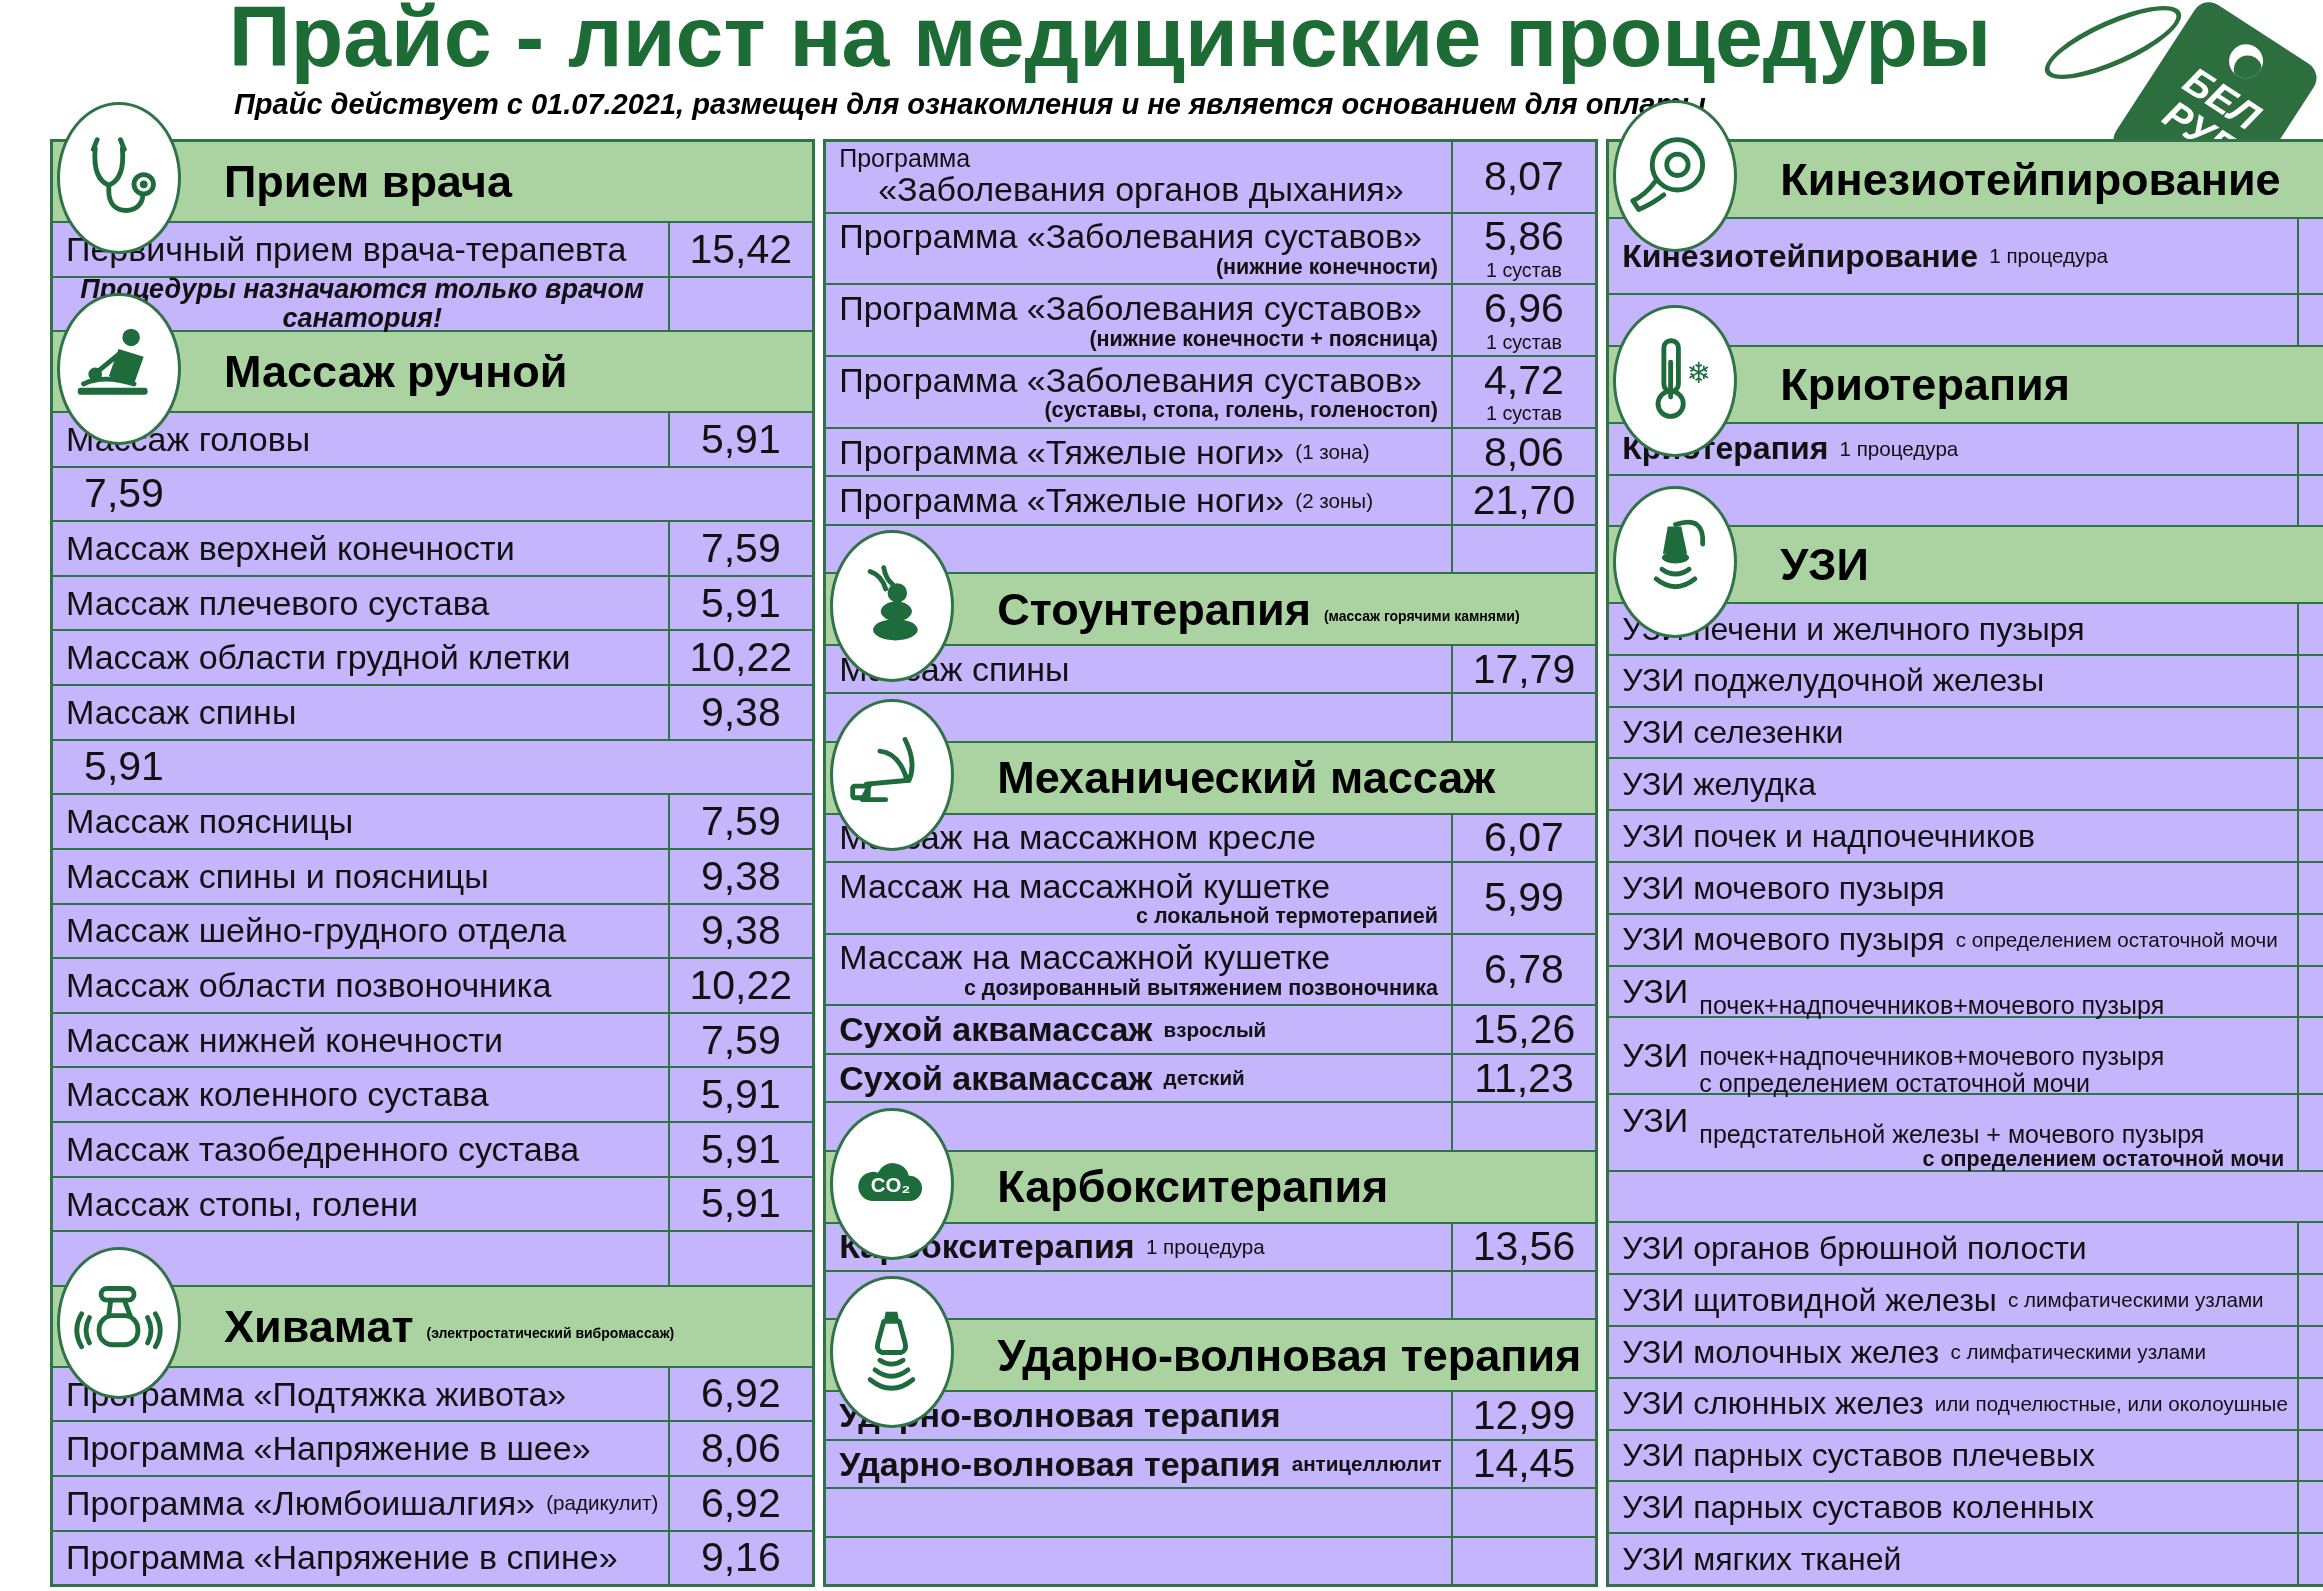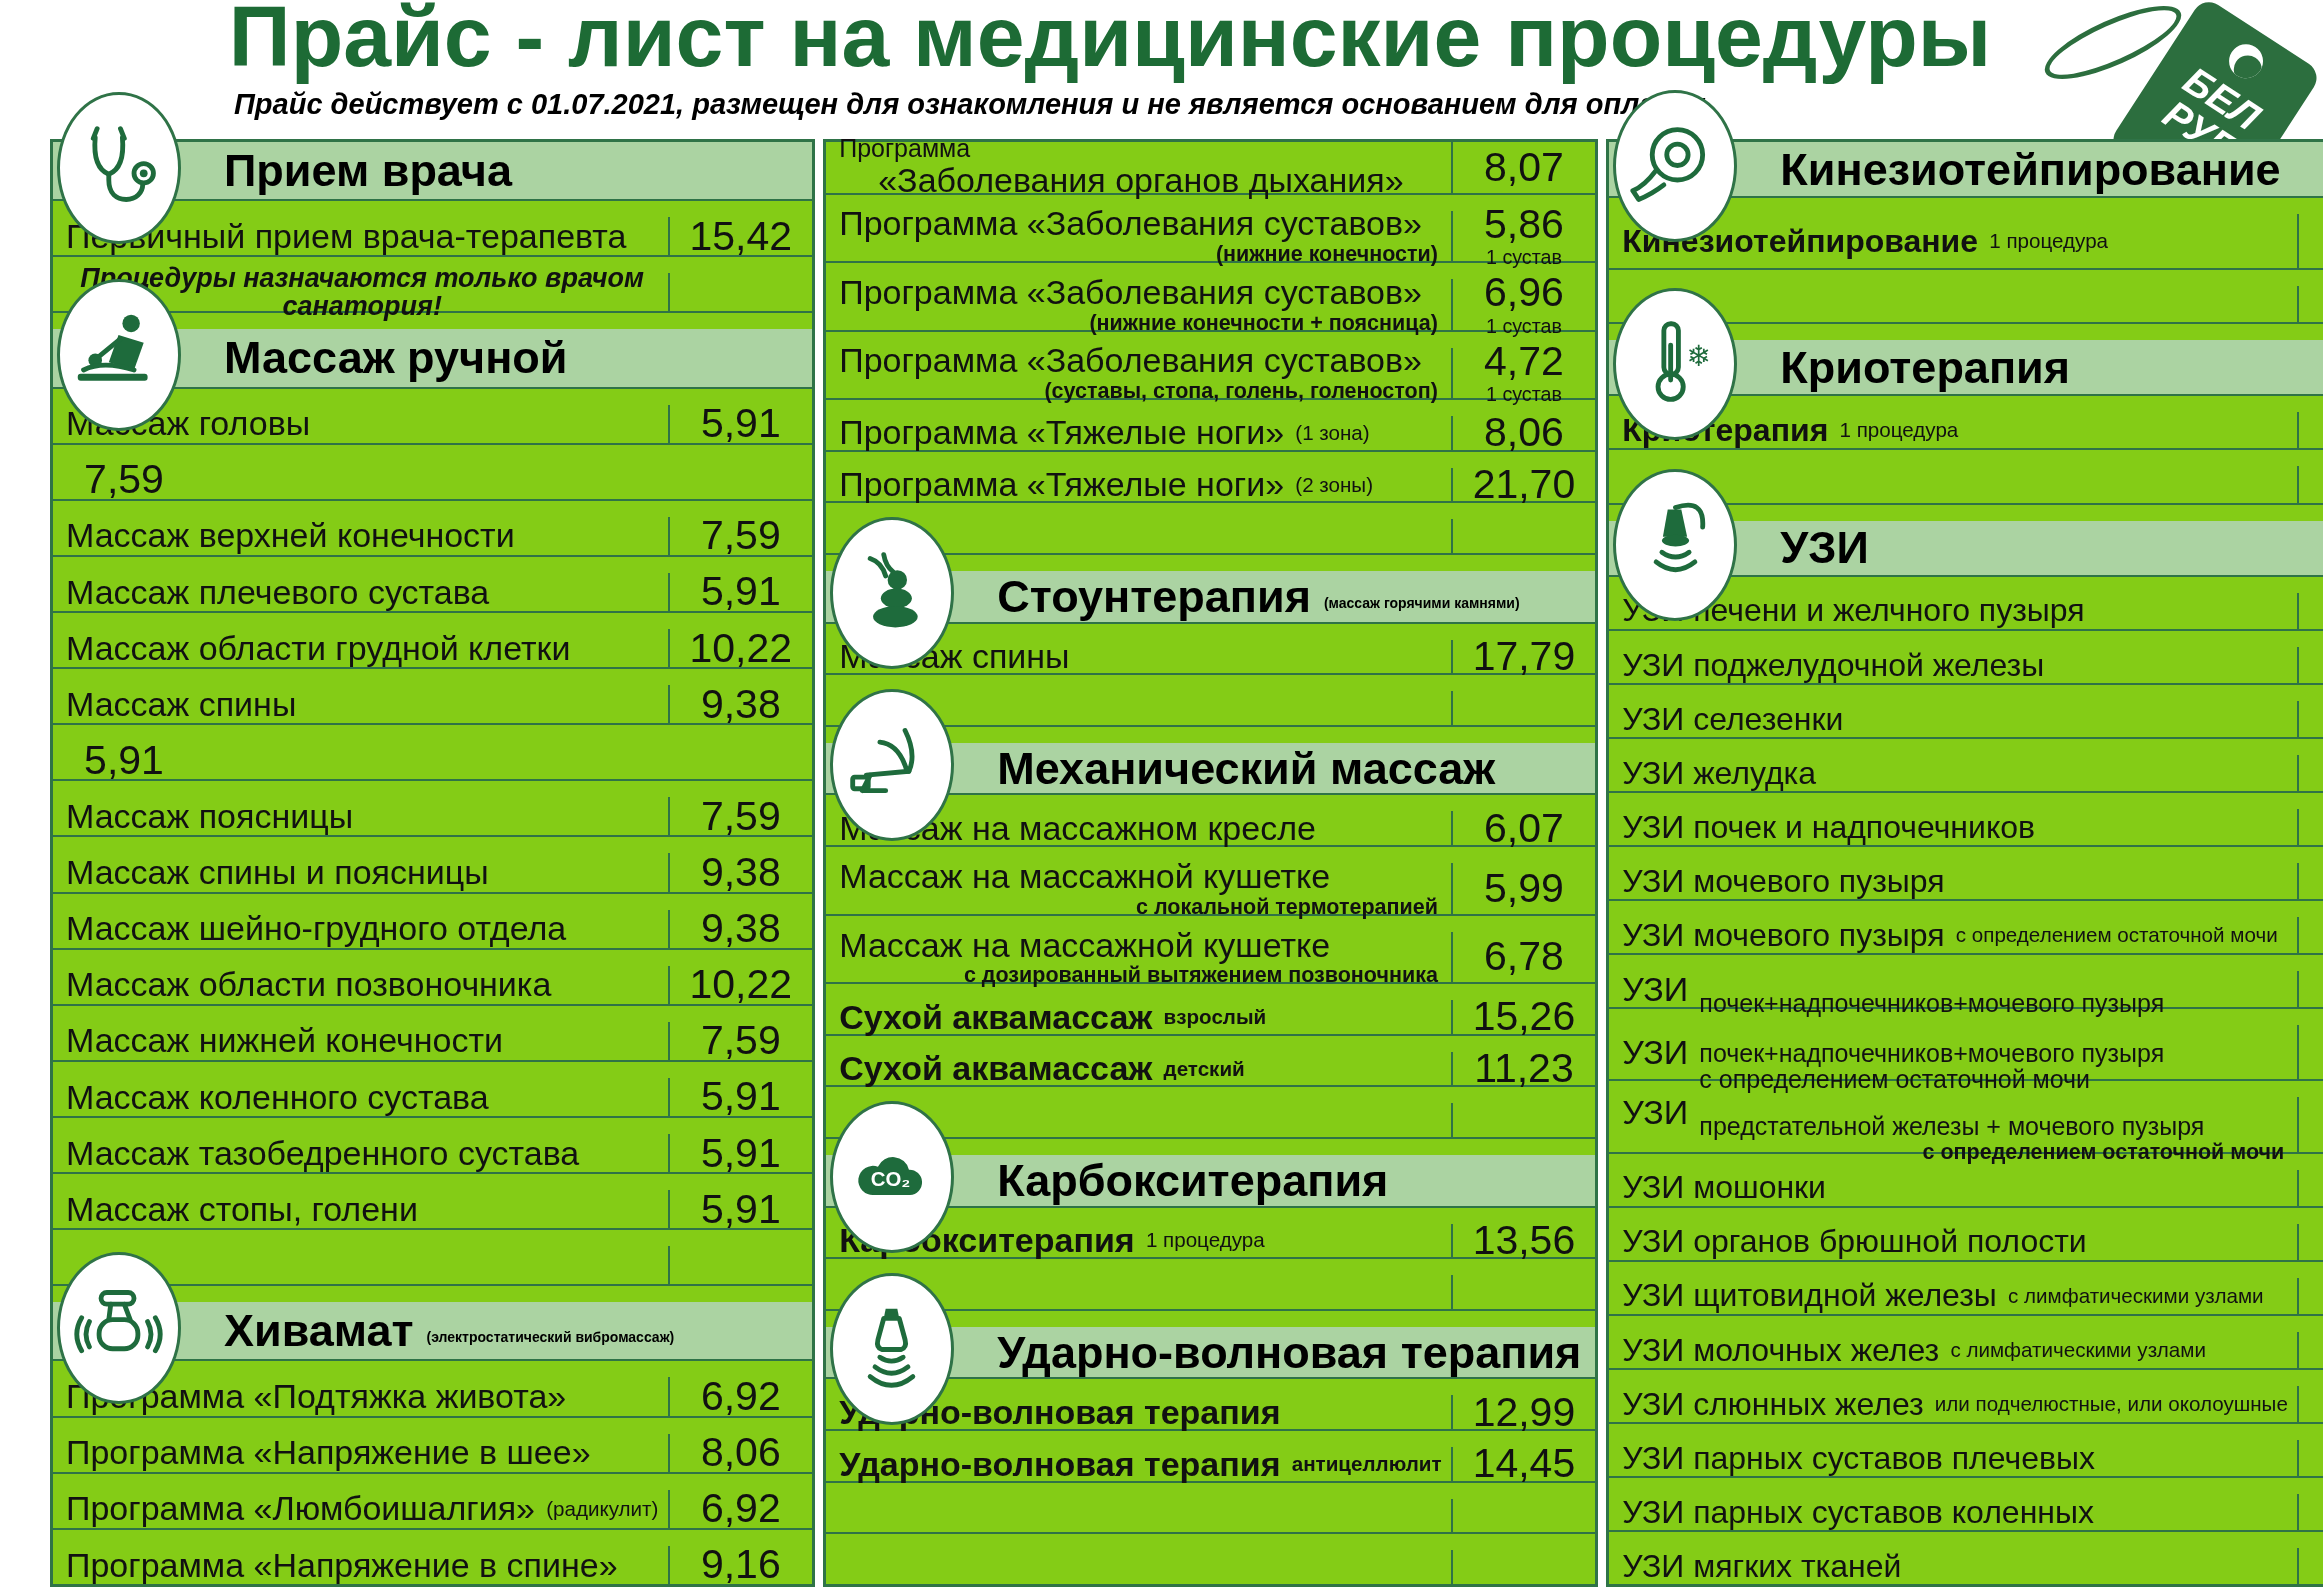--- a/index.html
+++ b/index.html
@@ -31,21 +31,21 @@
   }
   .tag-body{
     position:absolute;left:73px;top:24px;width:142px;height:178px;background:#2c6e3e;
     border-radius:17px;transform:rotate(33deg);display:flex;flex-direction:column;align-items:center;
   }
   .tag-hole{width:34px;height:34px;border-radius:50%;background:#fff;margin-top:15px;position:relative;overflow:hidden;}
   .tag-hole::after{content:"";position:absolute;left:9.4px;top:9.4px;width:28px;height:28px;border-radius:50%;background:#2c6e3e;}
   .tag-text{color:#fff;font-weight:bold;font-style:italic;font-size:39px;line-height:1.02;margin-top:7.5px;text-align:center;}
   
   .cols{position:absolute;top:139px;left:50px;width:2224px;height:1448px;display:flex;gap:8.4px;}
-  .col{flex:1 1 0;display:flex;flex-direction:column;border:3.7px solid var(--border);background:#84cc16;gap:16px;}
+  .col{flex:1 1 0;display:flex;flex-direction:column;border:3.7px solid var(--border);background:#c4b5fd;}
   .blk{display:flex;border-bottom:2.8px solid var(--border);min-height:0;}
   .blk:last-child{border-bottom:none;border-radius:17px;}
   .b-row,.b-empty,.b-note{flex:1 1 0;}
   .b-tall{flex:1.5 1 0;}
   .band{
     flex:1.5 1 0;background:var(--band);align-items:center;gap:13px;
     padding-left:171px;position:relative;z-index:4;
   }
   .icon-circle{
     position:absolute;left:3.7px;top:50%;transform:translateY(-52%);
@@ -718,25 +718,20 @@
             <span class="prefix">УЗИ</span>
             <span class="rest">
               <span class="rline">предстательной железы + мочевого пузыря</span>
             </span>
           </div>
           <div class="sub-right">с определением остаточной мочи</div>
         </div>
         <div class="price-cell"></div>
       </div>
       <div class="blk b-row">
-        <div class="name-cell">
-          <div class="mline">
-            <span class="main">УЗИ мошонки</span>
-          </div>
-        </div>
         <div class="price-cell"></div>
       </div>
       <div class="blk b-row">
         <div class="name-cell">
           <div class="mline">
             <span class="main">УЗИ органов брюшной полости</span>
           </div>
         </div>
         <div class="price-cell"></div>
       </div>

